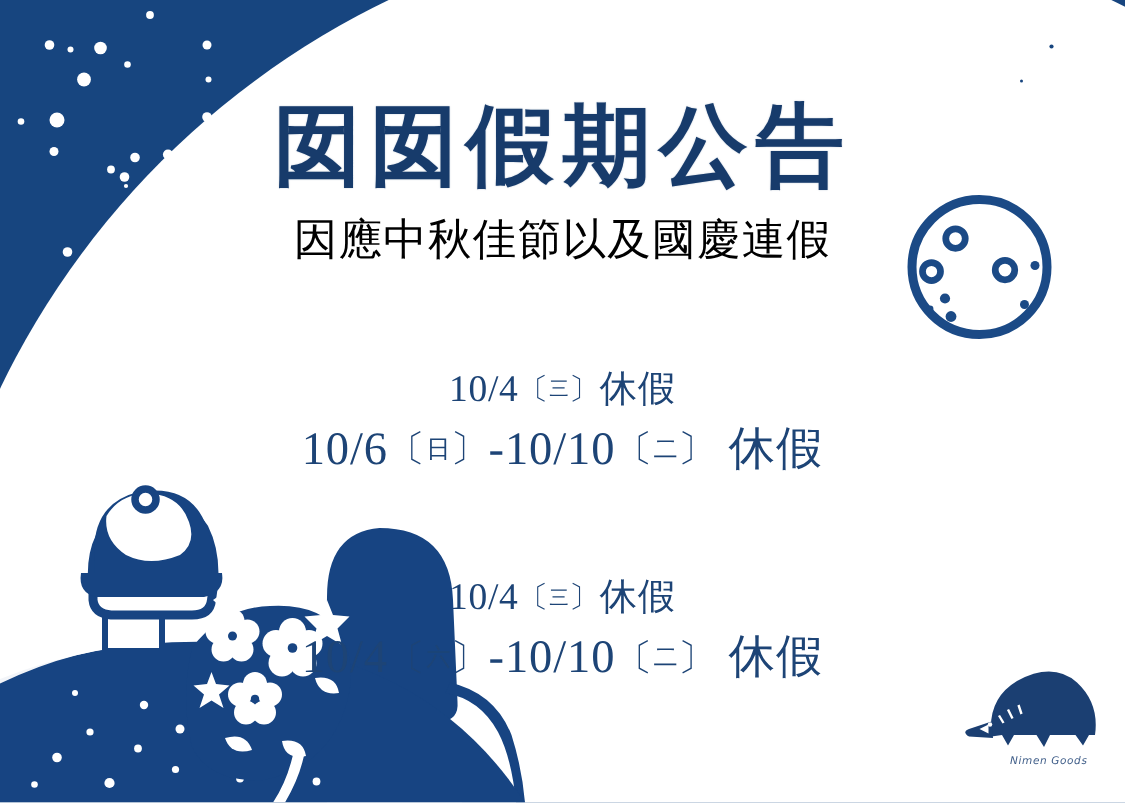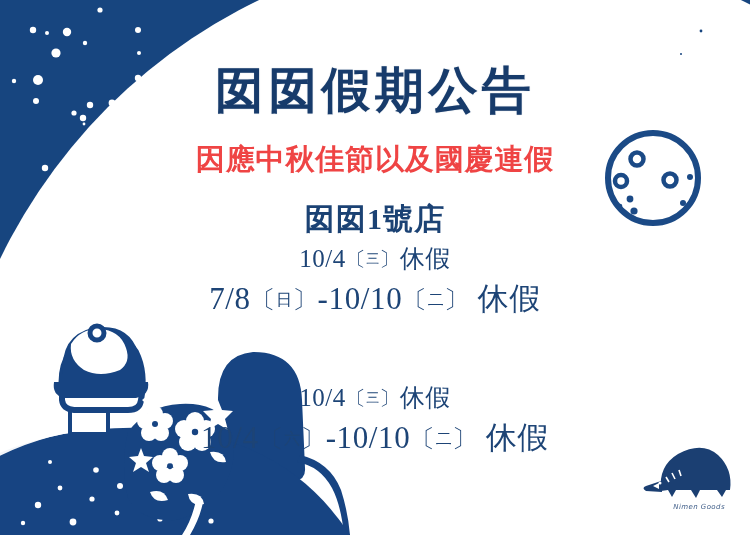--- a/index.html
+++ b/index.html
@@ -34,33 +34,33 @@
   .txt {
     position: absolute;
     color: #1b3f72;
     text-align: center;
     white-space: nowrap;
     letter-spacing: 0.02em;
   }
   #title {
     left: 0; right: 0;
     top: 58px;
-    font-size: 49px;
+    font-size: 59px;
     font-weight: 700;
     letter-spacing: 0.09em;
     color: #173b6b;
     text-shadow: 0 0 1px rgba(23,59,107,0.35);
   }
   #subtitle {
     left: 0; right: 0;
     top: 140px;
     font-size: 29px;
-    font-weight: 700;
+    font-weight: 400;
     letter-spacing: 0.03em;
-    color: #ef4444;
+    color: #000000;
   }
   .store-head {
     left: 0; right: 0;
     font-size: 30px;
     font-weight: 700;
     letter-spacing: 0.04em;
     color: #1b4274;
   }
   .store-line {
     left: 0; right: 0;
@@ -291,28 +291,27 @@
       </g>
     </g>
   </svg>
 
   <div id="text-layer">
 
     <div class="txt" id="title">囡囡假期公告</div>
 
     <div class="txt" id="subtitle">因應中秋佳節以及國慶連假</div>
 
-    <div class="txt store-head" id="store1-head">囡囡1號店</div>
 
     <div class="txt store-line line-small" id="store1-line1">
       <span>10/4</span><span class="brk">〔</span><span class="wk">三</span><span class="brk">〕</span><span>休假</span>
     </div>
 
     <div class="txt store-line line-big" id="store1-line2">
-      <span>7/8</span><span class="brk">〔</span><span class="wk">日</span><span class="brk">〕</span><span>-</span><span>10/10</span><span class="brk">〔</span><span class="wk">二</span><span class="brk">〕</span> <span>休假</span>
+      <span>10/6</span><span class="brk">〔</span><span class="wk">日</span><span class="brk">〕</span><span>-</span><span>10/10</span><span class="brk">〔</span><span class="wk">二</span><span class="brk">〕</span> <span>休假</span>
     </div>
 
 
     <div class="txt store-line line-small" id="store2-line1">
       <span>10/4</span><span class="brk">〔</span><span class="wk">三</span><span class="brk">〕</span><span>休假</span>
     </div>
 
     <div class="txt store-line line-big" id="store2-line2">
       <span>10/4</span><span class="brk">〔</span><span class="wk">六</span><span class="brk">〕</span><span>-</span><span>10/10</span><span class="brk">〔</span><span class="wk">二</span><span class="brk">〕</span> <span>休假</span>
     </div>

